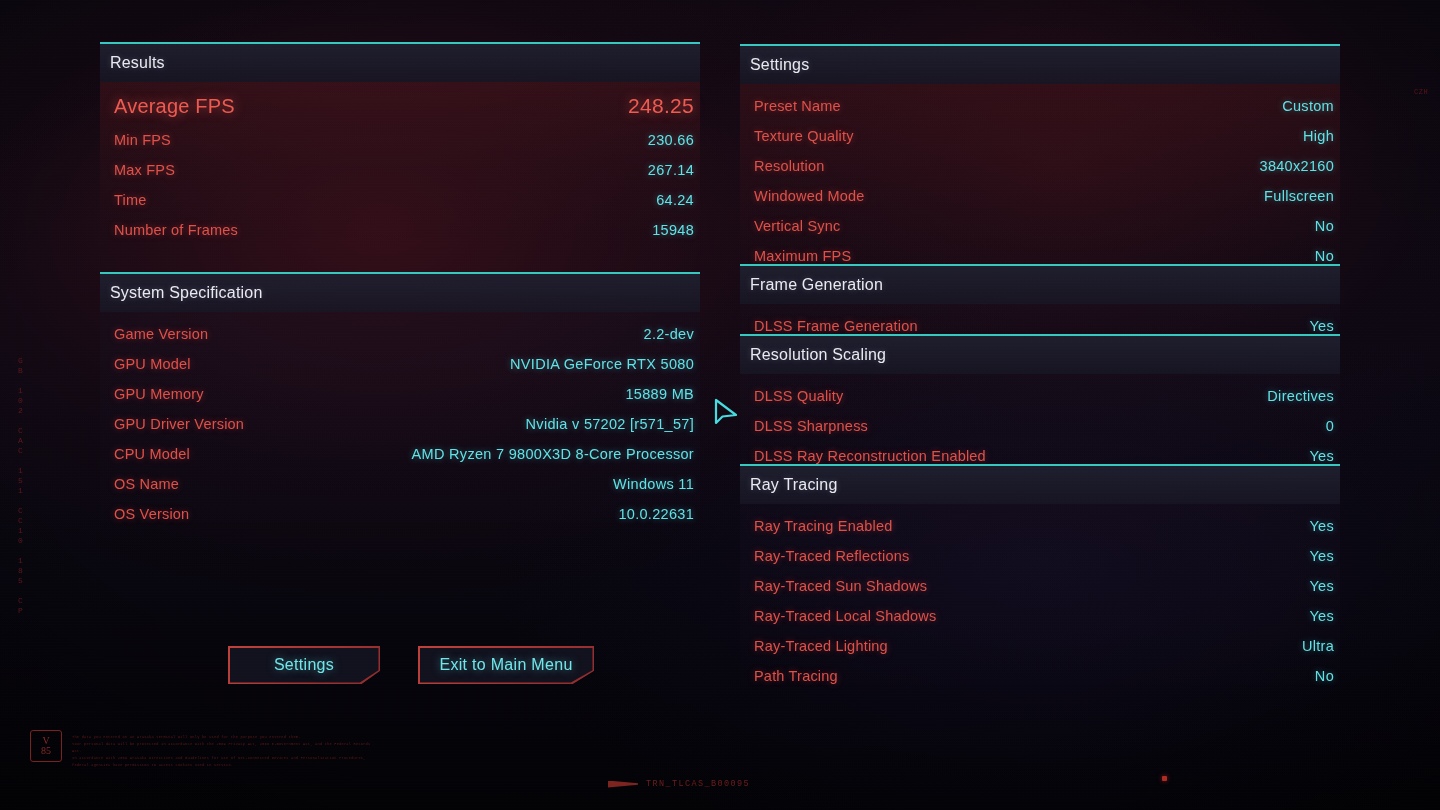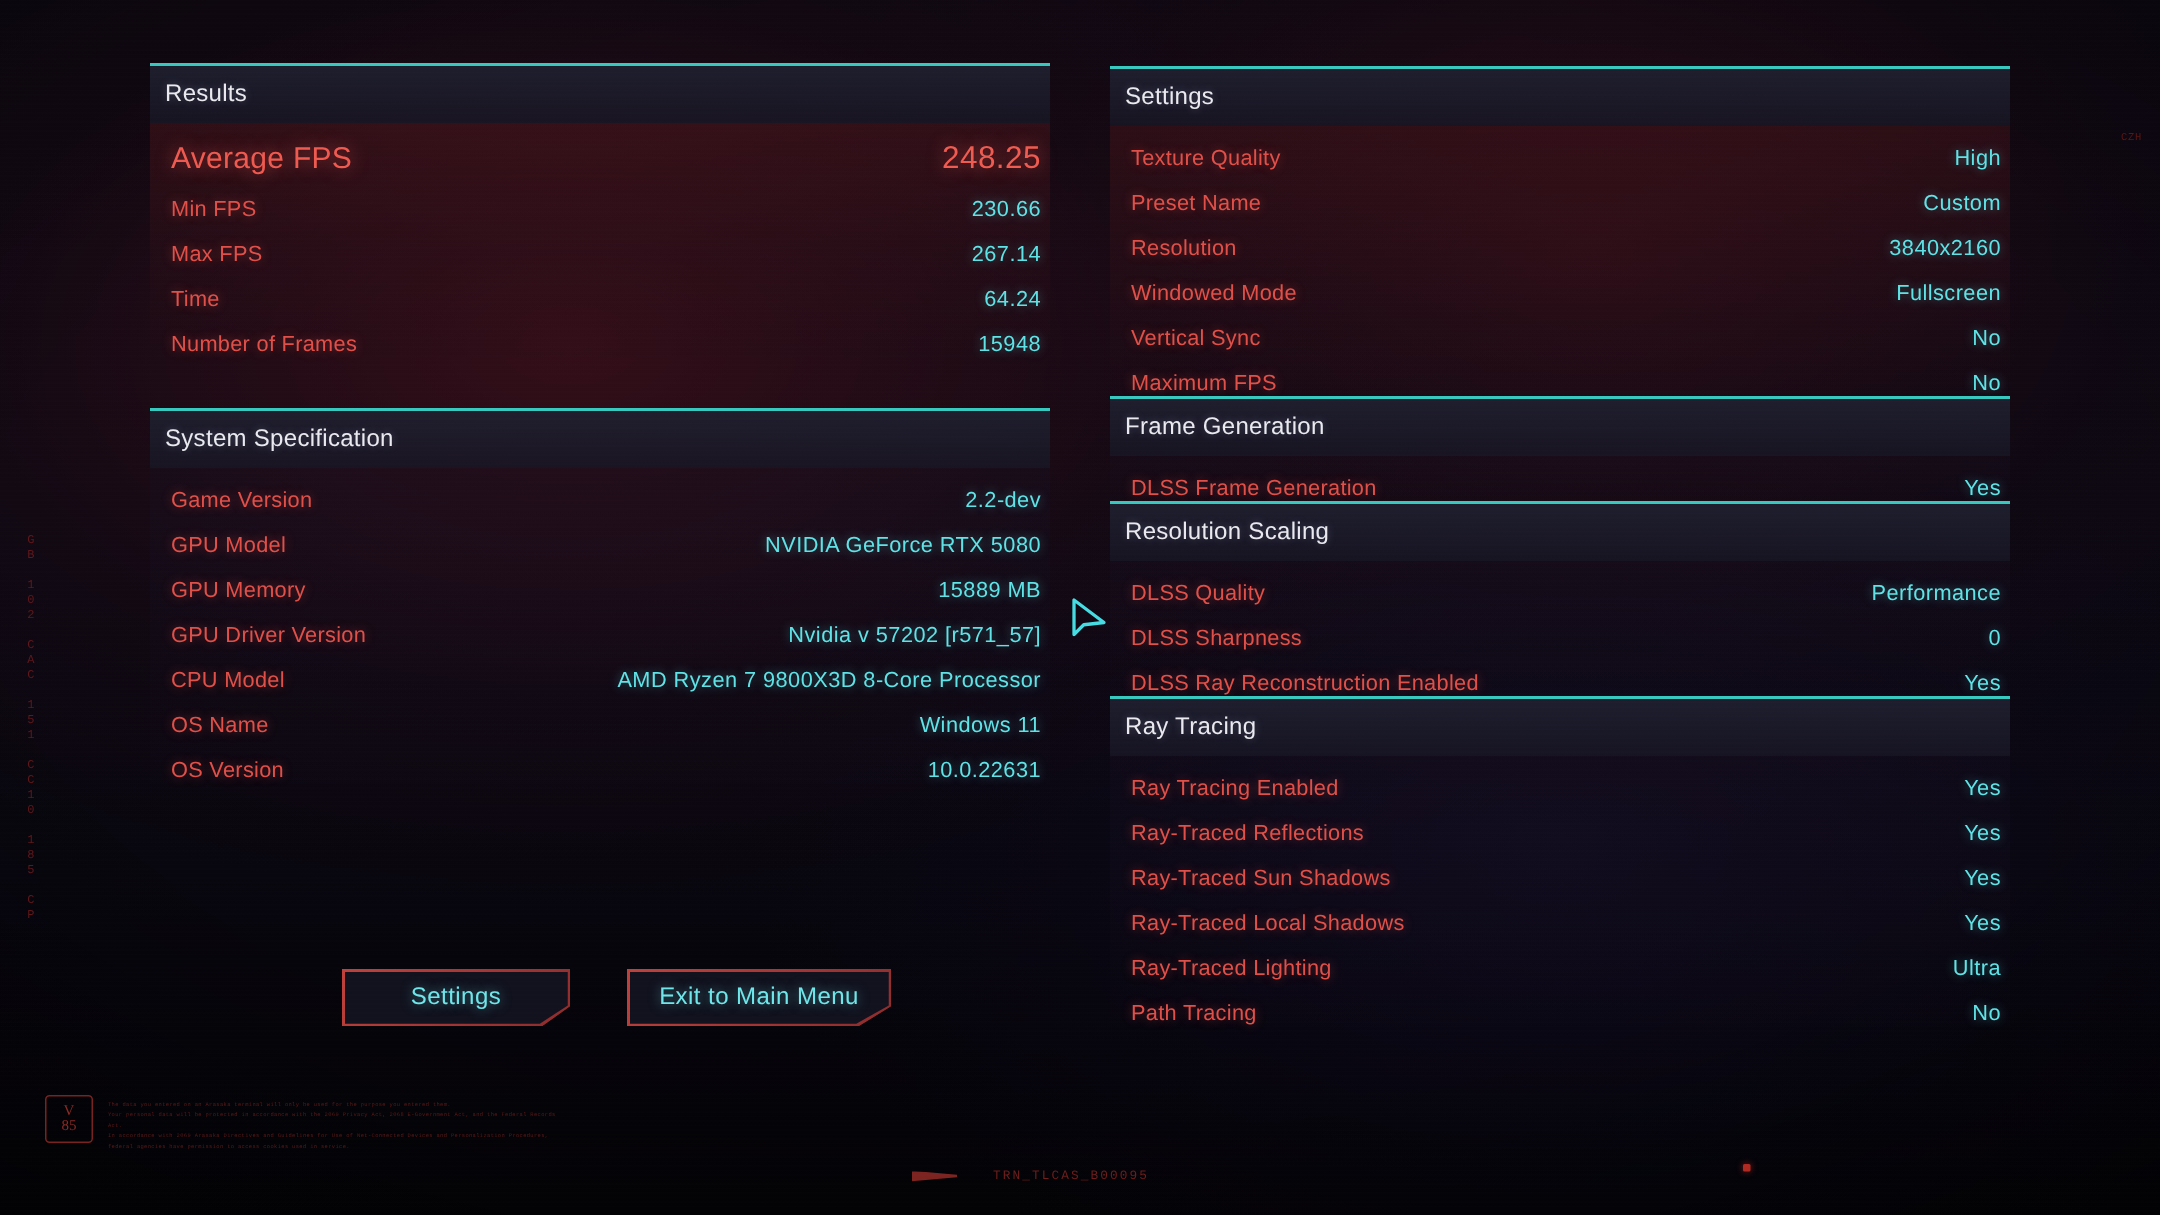--- a/index.html
+++ b/index.html
@@ -159,21 +159,21 @@
     margin-top:4px;
     color:#5d1a1a;
     font-size:3.6px;
     line-height:1.95;
     font-family:"Liberation Mono", monospace;
     letter-spacing:.25px;
     max-width:300px;
   }
   #build-tag{
     position:absolute; left:608px; top:779px; z-index:4;
-    display:flex; align-items:center; gap:24px;
+    display:flex; align-items:center; gap:8px;
     color:#6f1e1c; font-size:8.5px; letter-spacing:1.4px;
     font-family:"Liberation Mono", monospace;
   }
   #build-wedge{
     width:30px; height:7px;
     background:#7d2421;
     clip-path:polygon(0 0, 100% 38%, 100% 62%, 0 100%);
   }
   #corner-mark{
     position:absolute; left:1414px; top:88px; z-index:4;
@@ -264,28 +264,28 @@
   </div>
 
   <div class="panel" id="right-panel">
 
     <div class="section">
       <div class="sec-head">
         <span class="sec-head-title">Settings</span>
       </div>
       <div class="rows" id="settings-rows">
           <div class="row">
+            <span class="lab">Preset Name</span>
+            <span class="val">Custom</span>
+          </div>
+          <div class="row">
             <span class="lab">Texture Quality</span>
             <span class="val">High</span>
           </div>
           <div class="row">
-            <span class="lab">Preset Name</span>
-            <span class="val">Custom</span>
-          </div>
-          <div class="row">
             <span class="lab">Resolution</span>
             <span class="val">3840x2160</span>
           </div>
           <div class="row">
             <span class="lab">Windowed Mode</span>
             <span class="val">Fullscreen</span>
           </div>
           <div class="row">
             <span class="lab">Vertical Sync</span>
             <span class="val">No</span>
@@ -309,21 +309,21 @@
         </div>
     </div>
 
     <div class="section">
       <div class="sec-head">
         <span class="sec-head-title">Resolution Scaling</span>
       </div>
       <div class="rows" id="resscale-rows">
           <div class="row">
             <span class="lab">DLSS Quality</span>
-            <span class="val">Performance</span>
+            <span class="val">Directives</span>
           </div>
           <div class="row">
             <span class="lab">DLSS Sharpness</span>
             <span class="val">0</span>
           </div>
           <div class="row">
             <span class="lab">DLSS Ray Reconstruction Enabled</span>
             <span class="val">Yes</span>
           </div>
         </div>

